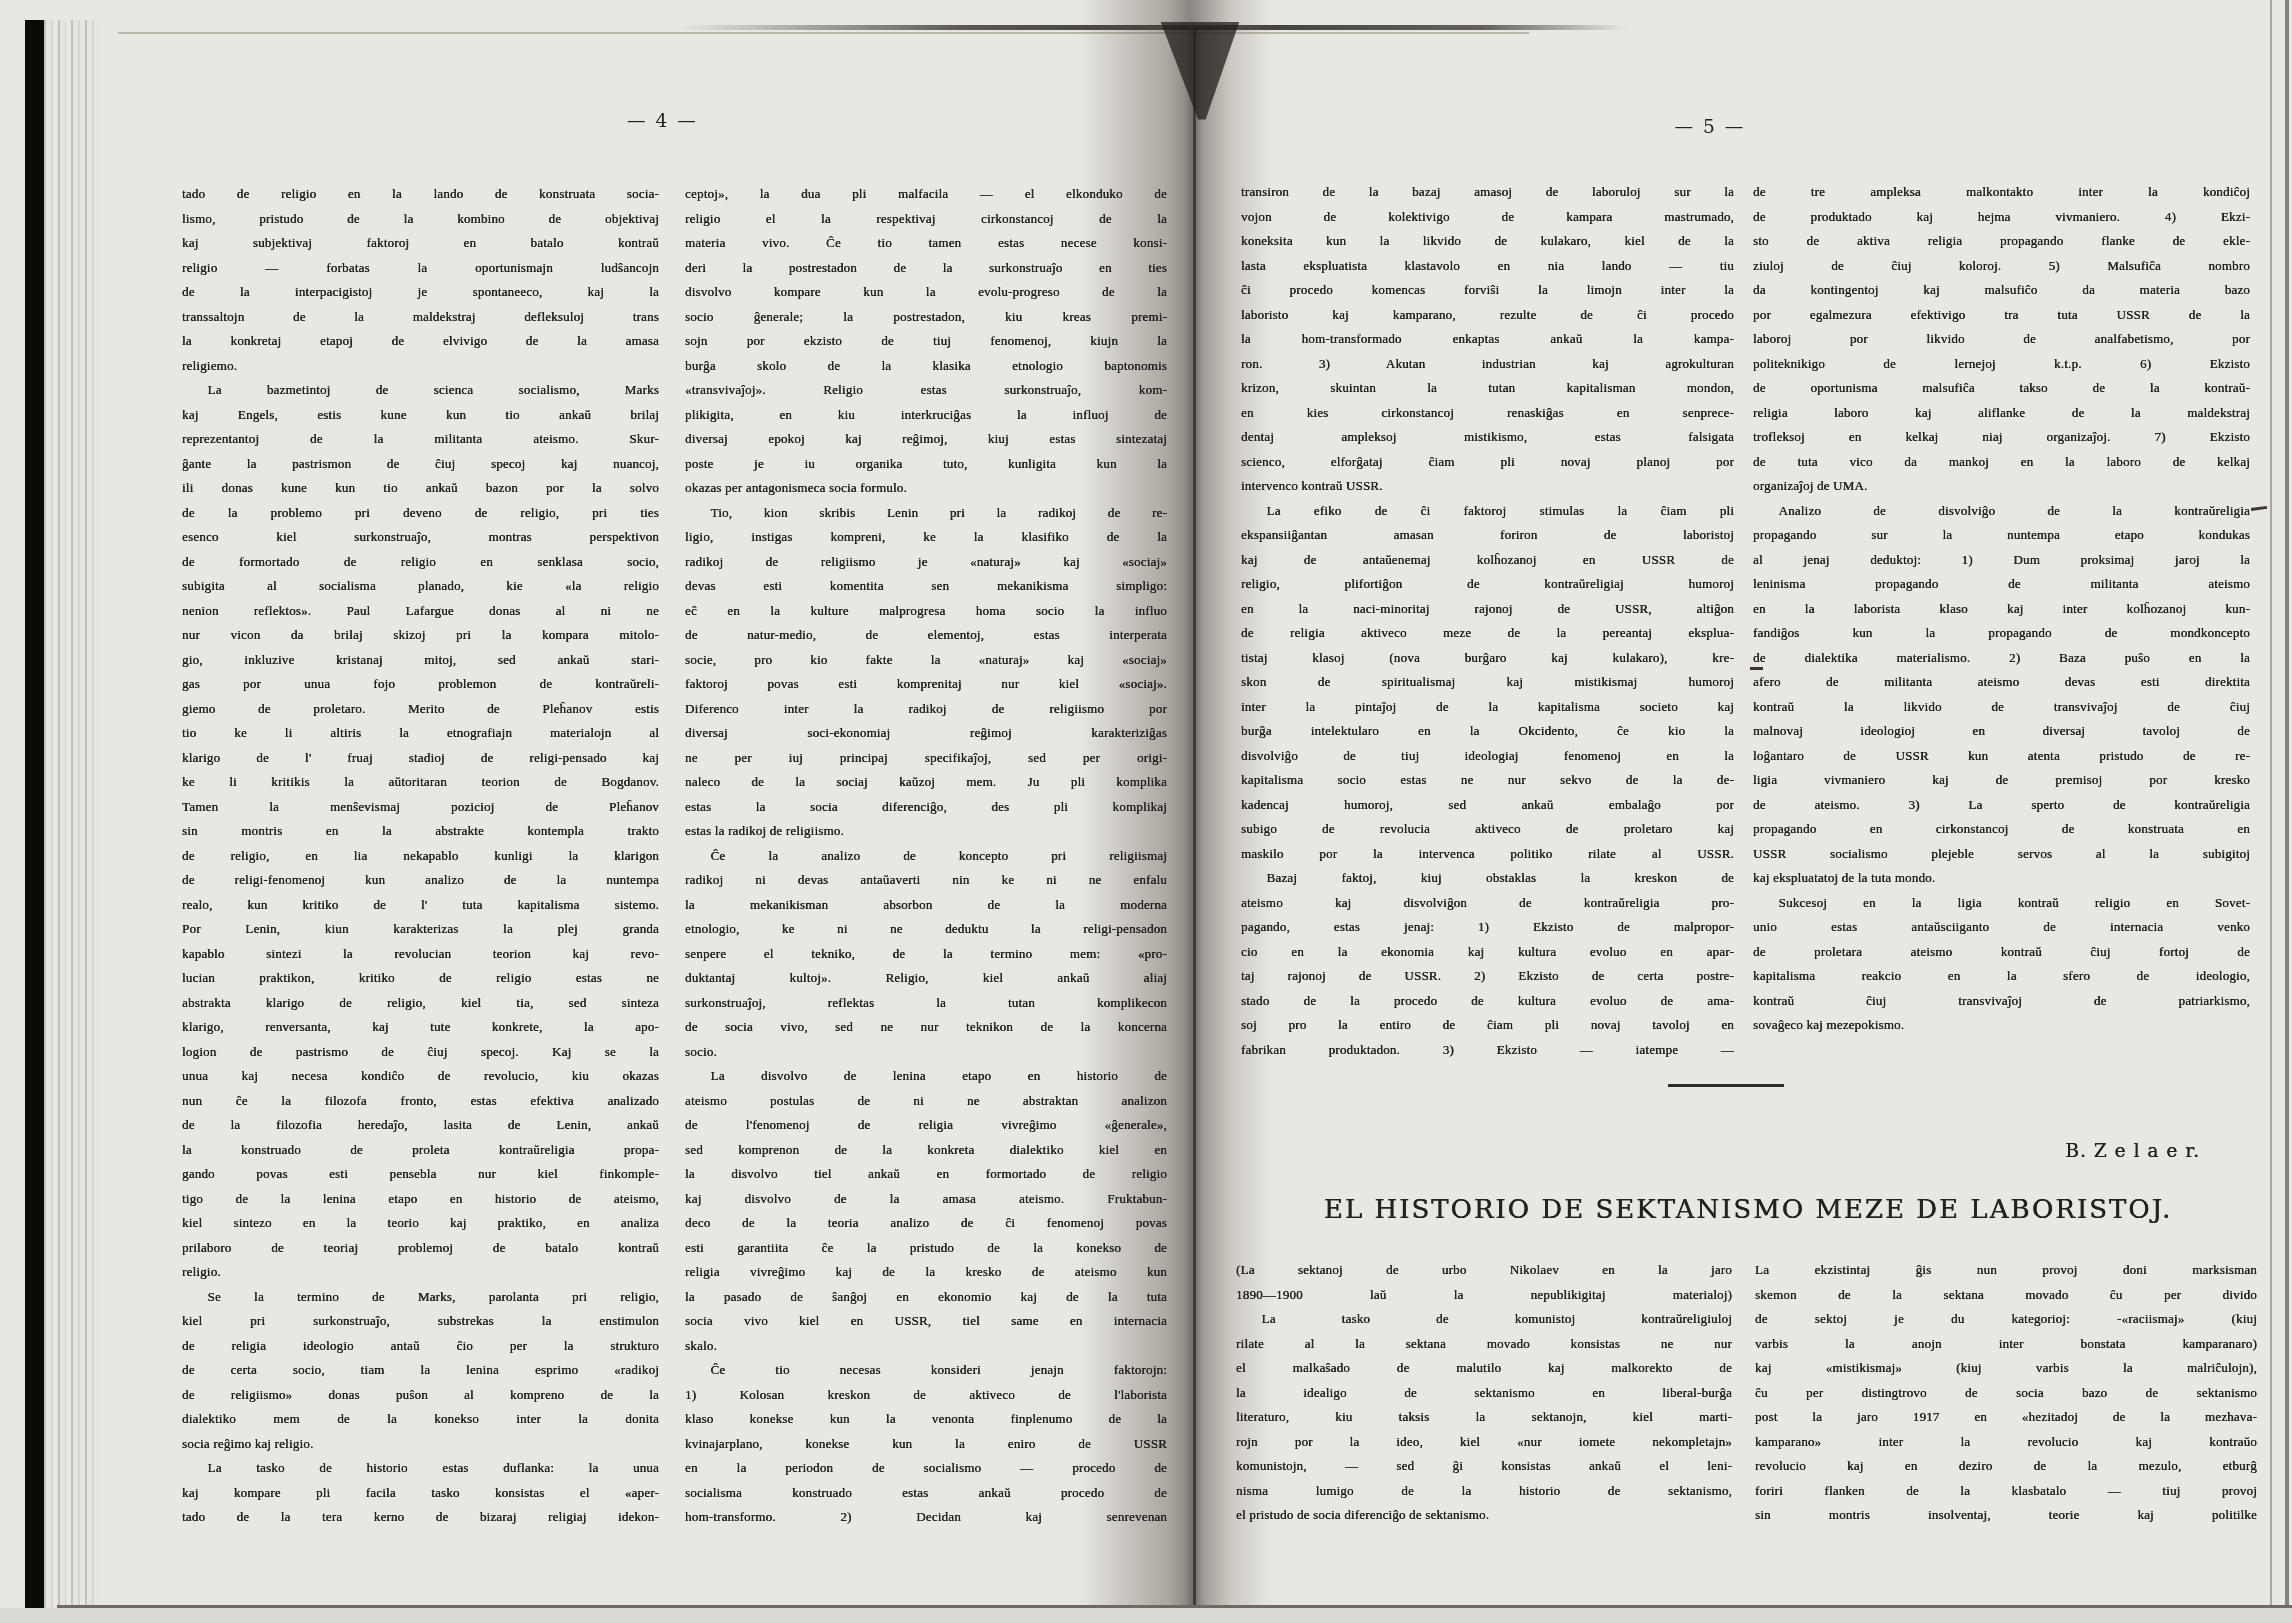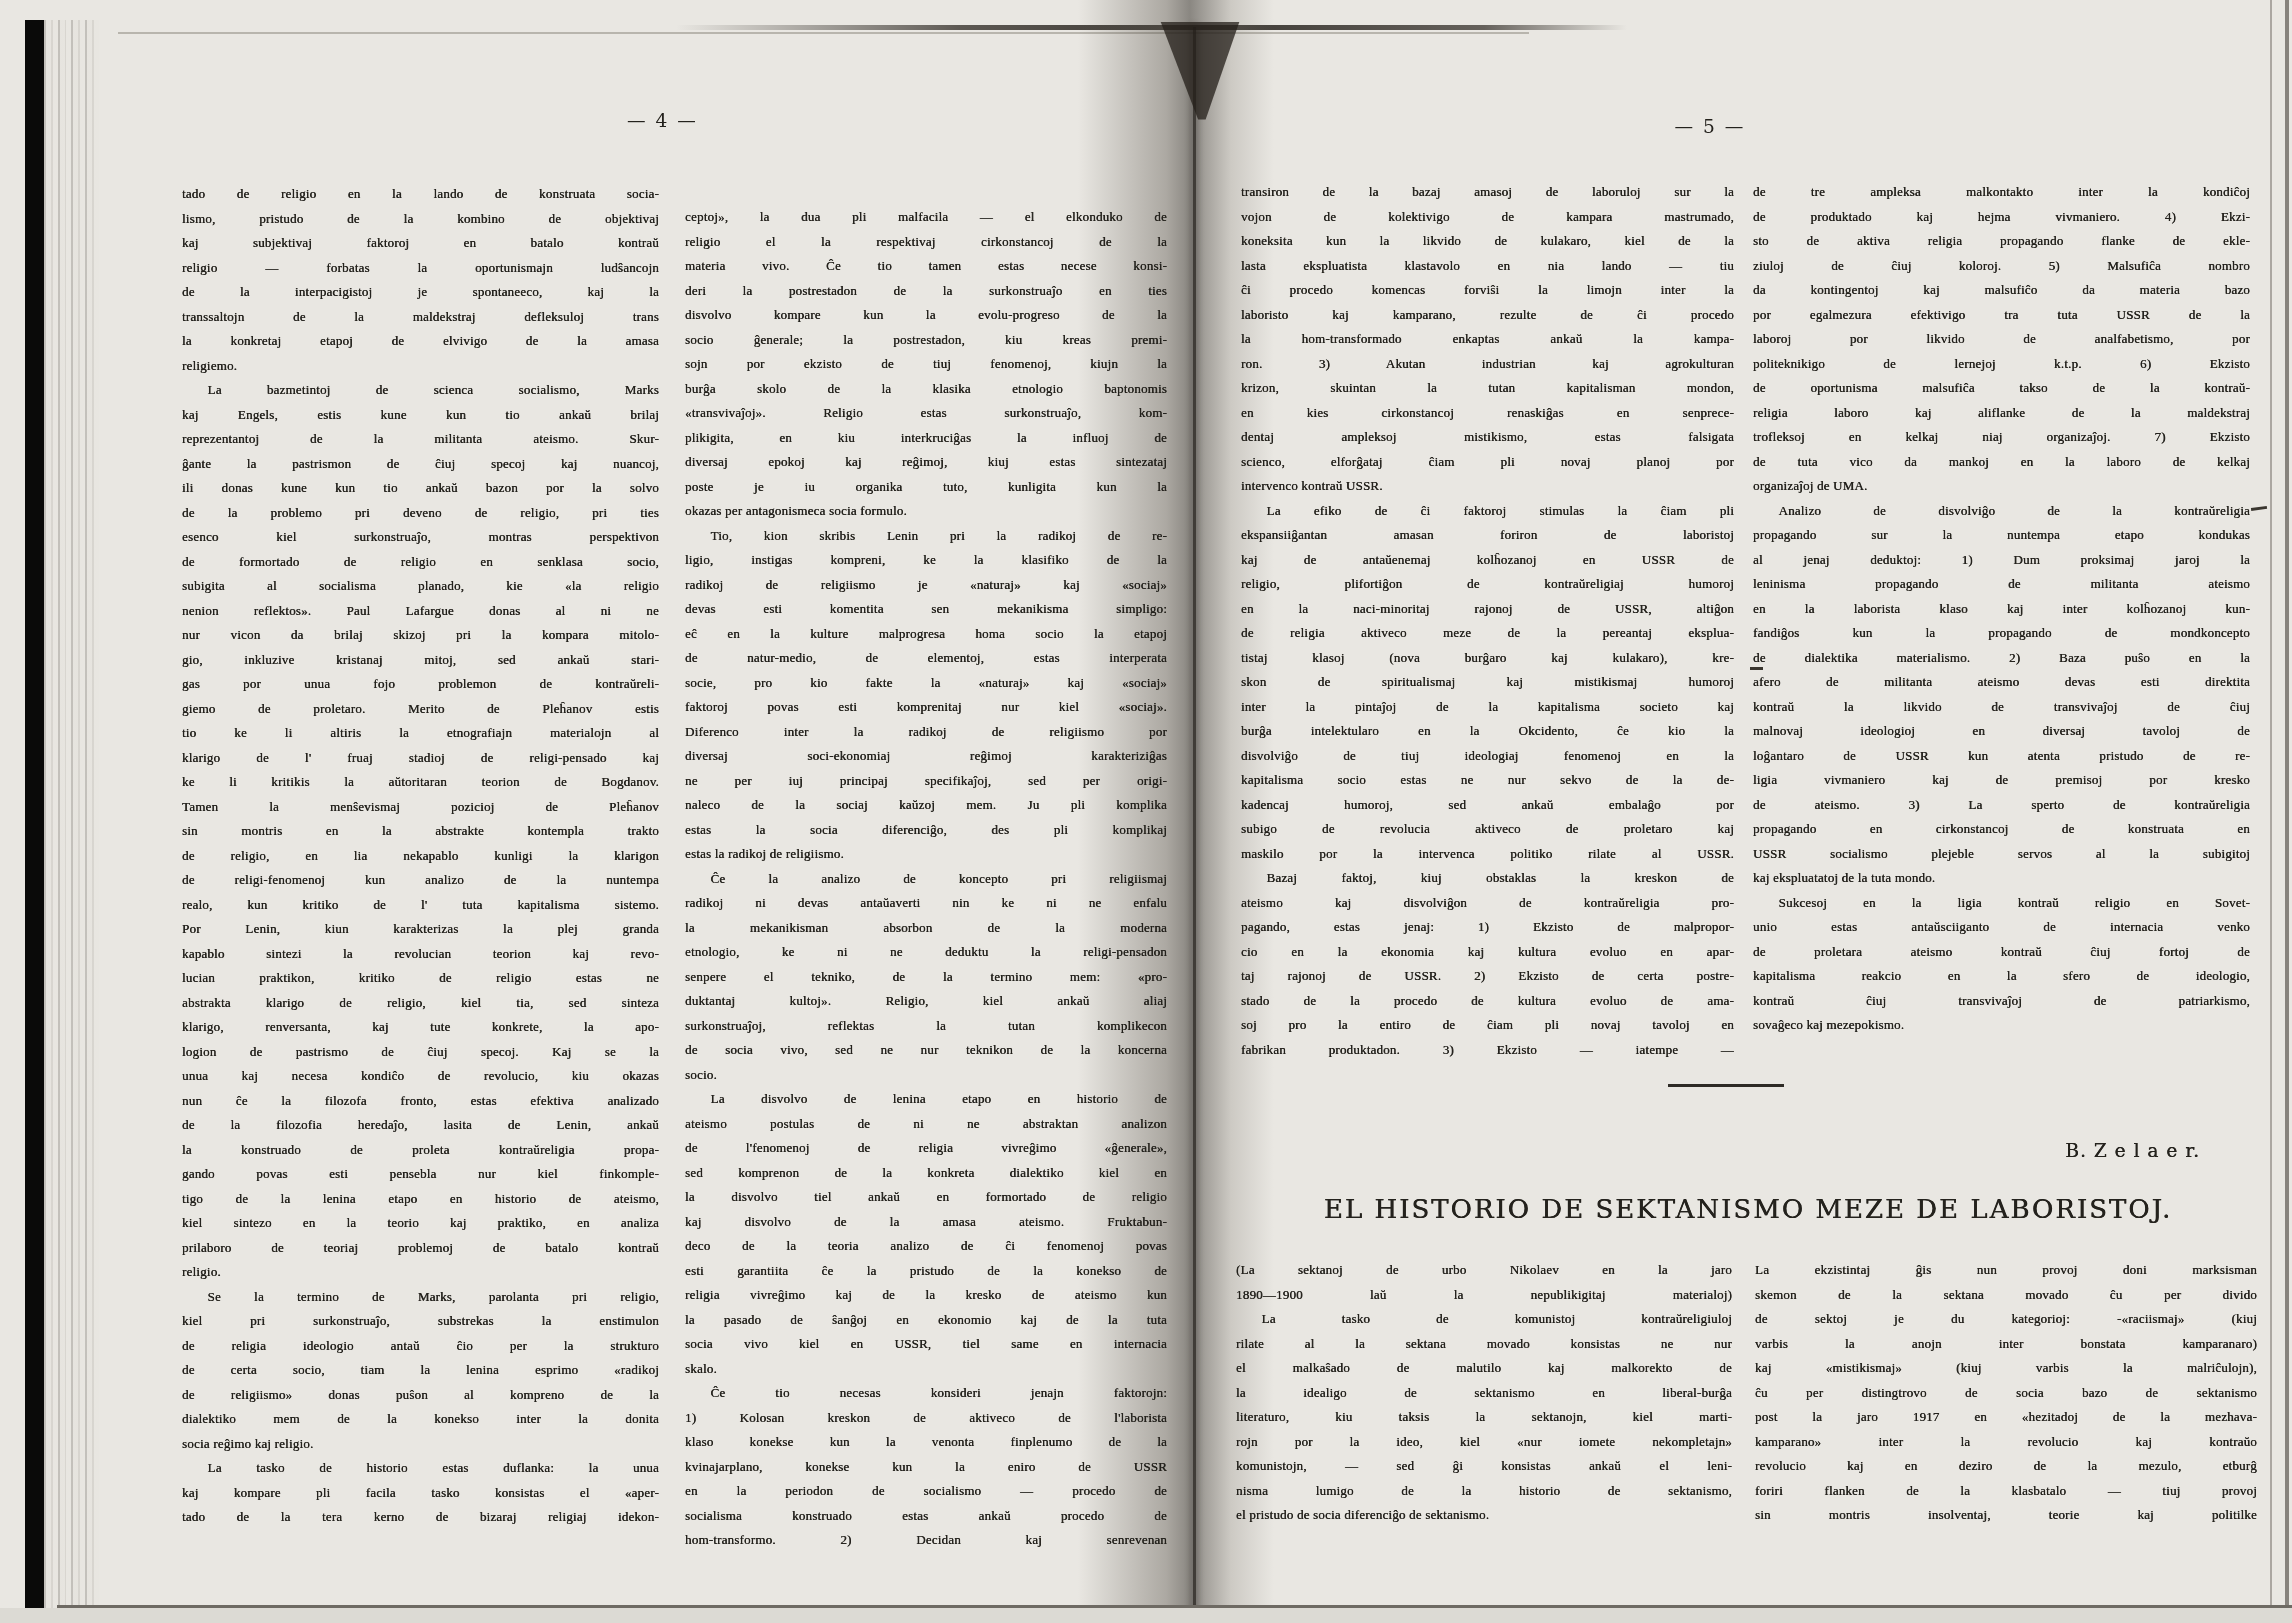--- a/index.html
+++ b/index.html
@@ -103,39 +103,39 @@
     <div class="ln">kiel pri surkonstruaĵo, substrekas la enstimulon</div>
     <div class="ln">de religia ideologio antaŭ ĉio per la strukturo</div>
     <div class="ln">de certa socio, tiam la lenina esprimo «radikoj</div>
     <div class="ln">de religiismo» donas puŝon al kompreno de la</div>
     <div class="ln">dialektiko mem de la konekso inter la donita</div>
     <div class="ln e">socia reĝimo kaj religio.</div>
     <div class="ln i">La tasko de historio estas duflanka: la unua</div>
     <div class="ln">kaj kompare pli facila tasko konsistas el «aper-</div>
     <div class="ln">tado de la tera kerno de bizaraj religiaj idekon-</div>
   </div>
-<div class="abs col" style="left:685px;top:182px;width:482px;margin-top:23px;">
+<div class="abs col" style="left:685px;top:182px;width:482px;">
     <div class="ln">ceptoj», la dua pli malfacila — el elkonduko de</div>
     <div class="ln">religio el la respektivaj cirkonstancoj de la</div>
     <div class="ln">materia vivo. Ĉe tio tamen estas necese konsi-</div>
     <div class="ln">deri la postrestadon de la surkonstruaĵo en ties</div>
     <div class="ln">disvolvo kompare kun la evolu-progreso de la</div>
     <div class="ln">socio ĝenerale; la postrestadon, kiu kreas premi-</div>
     <div class="ln">sojn por ekzisto de tiuj fenomenoj, kiujn la</div>
     <div class="ln">burĝa skolo de la klasika etnologio baptonomis</div>
     <div class="ln">«transvivaĵoj». Religio estas surkonstruaĵo, kom-</div>
     <div class="ln">plikigita, en kiu interkruciĝas la influoj de</div>
     <div class="ln">diversaj epokoj kaj reĝimoj, kiuj estas sintezataj</div>
     <div class="ln">poste je iu organika tuto, kunligita kun la</div>
     <div class="ln e">okazas per antagonismeca socia formulo.</div>
     <div class="ln i">Tio, kion skribis Lenin pri la radikoj de re-</div>
     <div class="ln">ligio, instigas kompreni, ke la klasifiko de la</div>
     <div class="ln">radikoj de religiismo je «naturaj» kaj «sociaj»</div>
     <div class="ln">devas esti komentita sen mekanikisma simpligo:</div>
-    <div class="ln">eĉ en la kulture malprogresa homa socio la etapoj</div>
+    <div class="ln">eĉ en la kulture malprogresa homa socio la influo</div>
     <div class="ln">de natur-medio, de elementoj, estas interperata</div>
     <div class="ln">socie, pro kio fakte la «naturaj» kaj «sociaj»</div>
     <div class="ln">faktoroj povas esti komprenitaj nur kiel «sociaj».</div>
     <div class="ln">Diferenco inter la radikoj de religiismo por</div>
     <div class="ln">diversaj soci-ekonomiaj reĝimoj karakteriziĝas</div>
     <div class="ln">ne per iuj principaj specifikaĵoj, sed per origi-</div>
     <div class="ln">naleco de la sociaj kaŭzoj mem. Ju pli komplika</div>
     <div class="ln">estas la socia diferenciĝo, des pli komplikaj</div>
     <div class="ln e">estas la radikoj de religiismo.</div>
     <div class="ln i">Ĉe la analizo de koncepto pri religiismaj</div>

